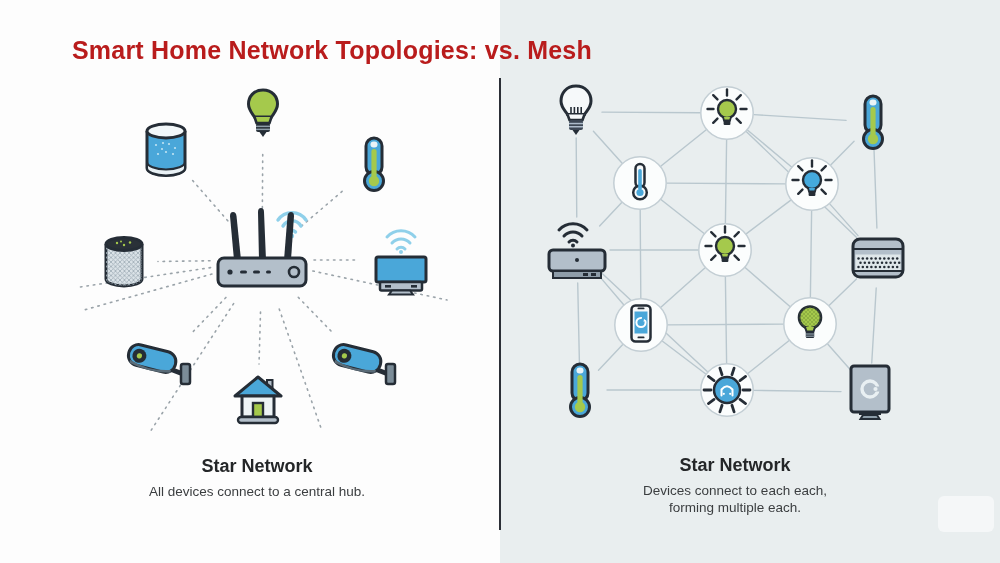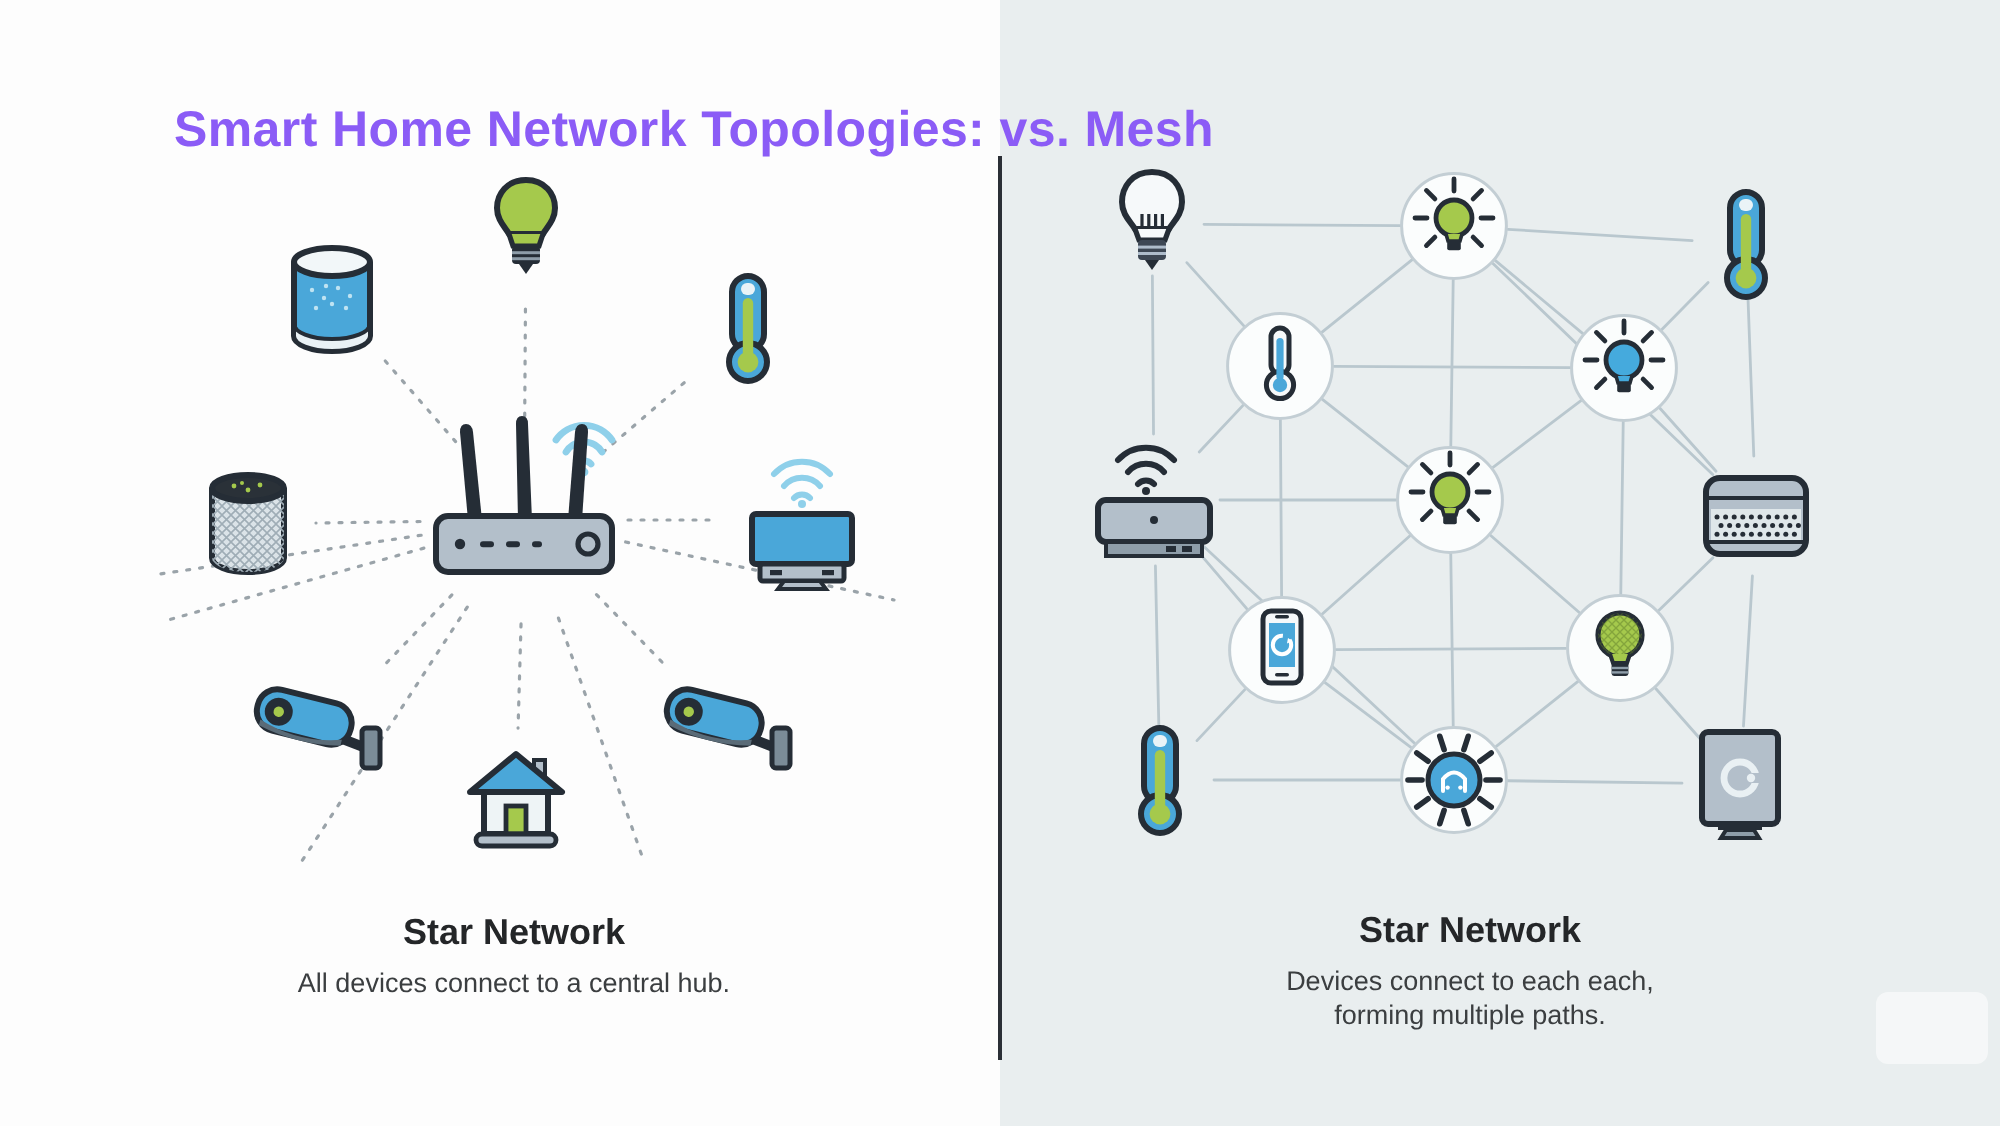--- a/index.html
+++ b/index.html
@@ -1,19 +1,19 @@
 <!DOCTYPE html>
 <html><head>
 <meta charset="utf-8">
 <style>
   html,body{margin:0;padding:0;}
   body{font-family:"Liberation Sans","DejaVu Sans",sans-serif;background:#ffffff;}
   .canvas{position:relative;width:1000px;height:563px;overflow:hidden;background:#fdfdfd;}
   .panel-right-bg{position:absolute;left:500px;top:0;width:500px;height:563px;background:#e9eeef;}
-  .main-title{position:absolute;left:72px;top:36px;margin:15px;font-size:25px;font-weight:bold;color:#8b5cf6;letter-spacing:.2px;}
+  .main-title{position:absolute;left:72px;top:36px;margin:0;font-size:25px;font-weight:bold;color:#b91c1c;letter-spacing:.2px;}
   .divider{position:absolute;left:499px;top:78px;width:2px;height:452px;background:#2b2f36;}
   #wires{position:absolute;left:0;top:0;pointer-events:none;}
   #nodes .node{position:absolute;transform:translate(-50%,-50%);line-height:0;}
   .panel-label{position:absolute;text-align:center;color:#2a2c2e;}
   .panel-label .title{font-size:18px;font-weight:bold;margin:0 0 6px 0;color:#242628;}
   .panel-label .caption{font-size:13.5px;color:#3b3e40;line-height:1.28;}
   .watermark{position:absolute;left:938px;top:496px;width:56px;height:36px;background:rgba(255,255,255,.55);border-radius:6px;}
 </style>
 </head>
 <body>
@@ -351,18 +351,18 @@
 
   <div class="panel-label" style="left:107px;top:456px;width:300px;">
     <div class="title">Star Network</div>
     <div class="caption">All devices connect to a central hub.</div>
   </div>
 
   <div class="panel-label" style="left:585px;top:455px;width:300px;">
     <div class="title">Star Network</div>
     <div class="caption">
       <span>Devices connect to each each,</span><br>
-      <span>forming multiple paths.</span>
+      <span>forming multiple each.</span>
     </div>
   </div>
 
   <div class="watermark"></div>
 </div>
 
 </body></html>

